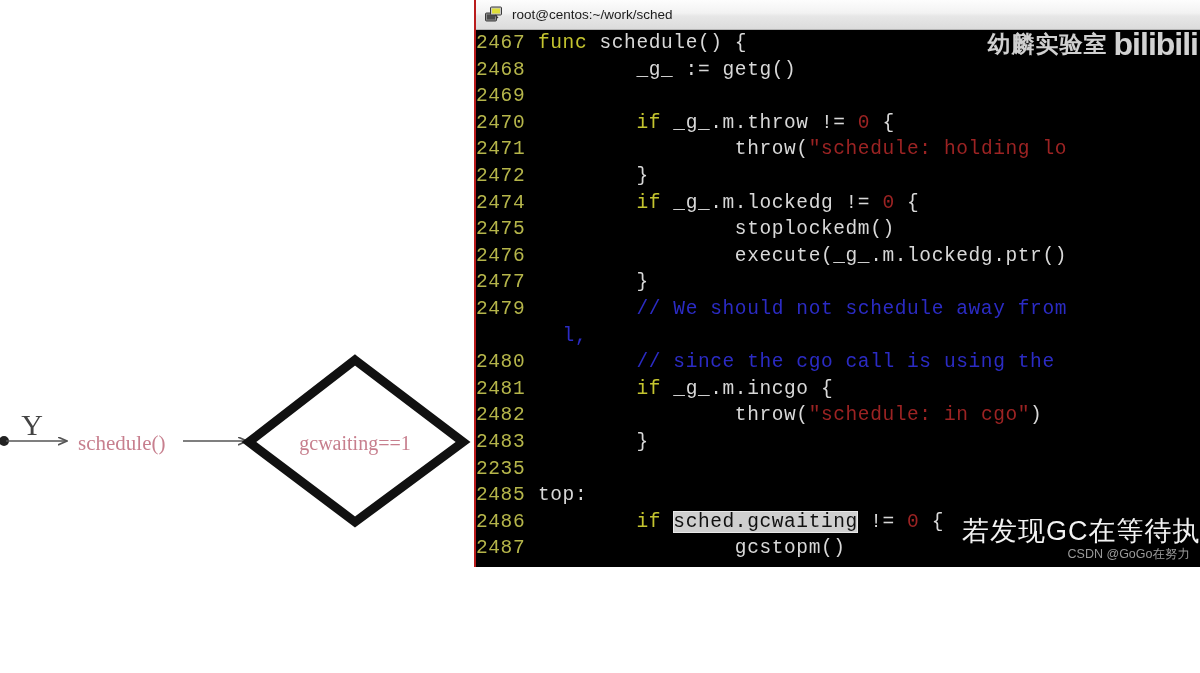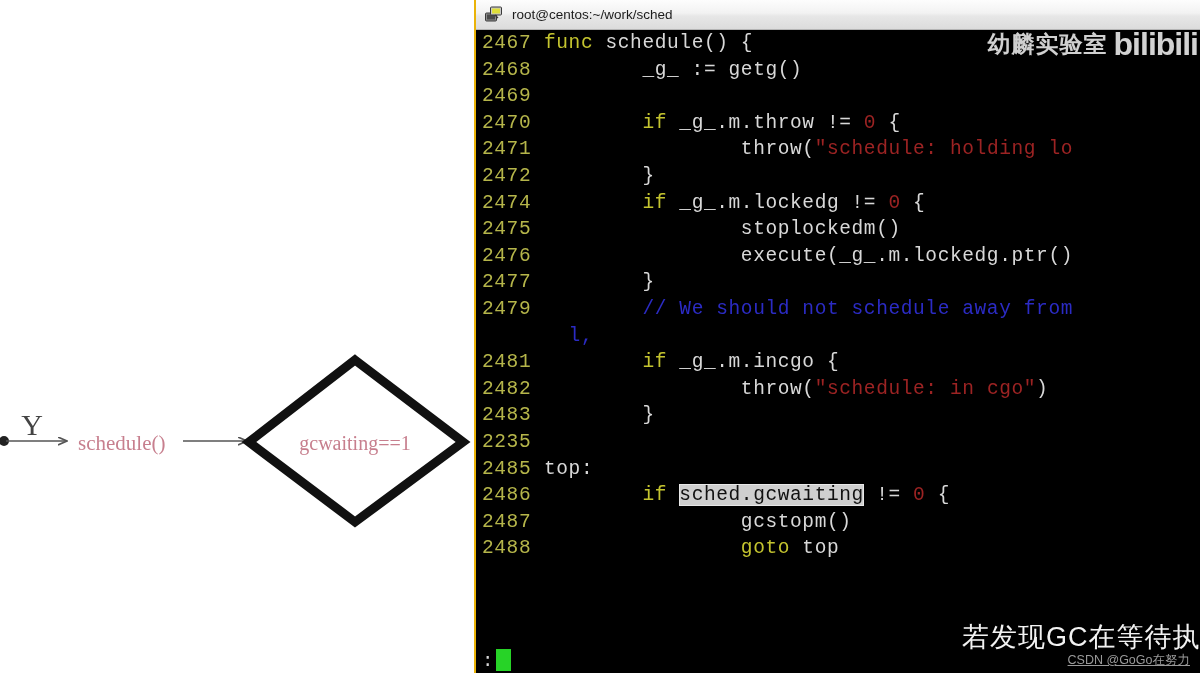--- a/index.html
+++ b/index.html
@@ -26,24 +26,24 @@
     fill: #c77f8e;
   }
   .flow-label-dark {
     font-family: "Liberation Serif", serif;
     fill: #444444;
   }
 
   
   #terminal-window {
     position: absolute; left: 474px; top: 0;
-    width: 726px; height: 673px;
+    width: 726px; height: 567px;
     background: #0f172a;
     overflow: hidden;
-    border-left: 2px solid #eab308;
+    border-left: 2px solid #b91c1c;
   }
   #titlebar {
     position: relative;
     height: 30px;
     background: linear-gradient(to bottom, #fdfdfd 0%, #f2f2f2 45%, #e7e7e7 55%, #dcdcdc 100%);
     border-bottom: 1px solid #b4b4b4;
     display: flex; align-items: center;
     padding-left: 8px;
     overflow: hidden;
   }
@@ -69,21 +69,20 @@
     font-family: "Liberation Mono", monospace;
     font-size: 19.5px;
     line-height: 26.6px;
     letter-spacing: 0.6px;
   }
 
   .code-line {
     position: relative;
     height: 26.6px;
     white-space: pre;
-    padding-left: 6px;
     overflow: visible;
   }
   .ln {
     color: #b5b54a;
     display: inline-block;
     width: 62px;
     text-align: left;
   }
   .kw     { color: #c4c42f; }          
   .plain  { color: #d8d8d8; }          
@@ -157,21 +156,20 @@
 
   #csdn-watermark {
     position: absolute;
     right: 10px; bottom: 4px;
     font-family: "Liberation Sans", sans-serif;
     font-size: 12.5px;
     color: #9a9a9a;
     white-space: nowrap;
     z-index: 9;
     pointer-events: none;
-    text-decoration: underline;
   }
 </style>
 </head>
 <body>
 
 <div id="root">
 
   <div id="diagram-panel">
     <svg id="diagram-svg" width="474" height="673" viewBox="0 0 474 673">
       <defs>
@@ -218,20 +216,21 @@
           <div class="code-line"><span class="ln">2469</span><span class="plain"></span></div>
           <div class="code-line"><span class="ln">2470</span><span class="plain">        </span><span class="kw">if </span><span class="plain">_g_.m.throw != </span><span class="num">0</span><span class="plain"> {</span></div>
           <div class="code-line"><span class="ln">2471</span><span class="plain">                throw(</span><span class="str">"schedule: holding lo</span></div>
           <div class="code-line"><span class="ln">2472</span><span class="plain">        }</span></div>
           <div class="code-line"><span class="ln">2474</span><span class="plain">        </span><span class="kw">if </span><span class="plain">_g_.m.lockedg != </span><span class="num">0</span><span class="plain"> {</span></div>
           <div class="code-line"><span class="ln">2475</span><span class="plain">                stoplockedm()</span></div>
           <div class="code-line"><span class="ln">2476</span><span class="plain">                execute(_g_.m.lockedg.ptr()</span></div>
           <div class="code-line"><span class="ln">2477</span><span class="plain">        }</span></div>
           <div class="code-line"><span class="ln">2479</span><span class="plain">        </span><span class="cmt">// We should not schedule away from</span></div>
           <div class="code-line"><span class="ln"></span><span class="cmt">  l,</span></div>
+          <div class="code-line"><span class="ln">2480</span><span class="plain">        </span><span class="cmt">// since the cgo call is using the</span></div>
           <div class="code-line"><span class="ln">2481</span><span class="plain">        </span><span class="kw">if </span><span class="plain">_g_.m.incgo {</span></div>
           <div class="code-line"><span class="ln">2482</span><span class="plain">                throw(</span><span class="str">"schedule: in cgo"</span><span class="plain">)</span></div>
           <div class="code-line"><span class="ln">2483</span><span class="plain">        }</span></div>
           <div class="code-line"><span class="ln">2235</span><span class="plain"></span></div>
           <div class="code-line"><span class="ln">2485</span><span class="plain">top:</span></div>
           <div class="code-line"><span class="ln">2486</span><span class="plain">        </span><span class="kw">if </span><span class="sel">sched.gcwaiting</span><span class="plain"> != </span><span class="num">0</span><span class="plain"> {</span></div>
           <div class="code-line"><span class="ln">2487</span><span class="plain">                gcstopm()</span></div>
           <div class="code-line"><span class="ln">2488</span><span class="plain">                </span><span class="kw">goto </span><span class="plain">top</span></div>
         </div>
 

